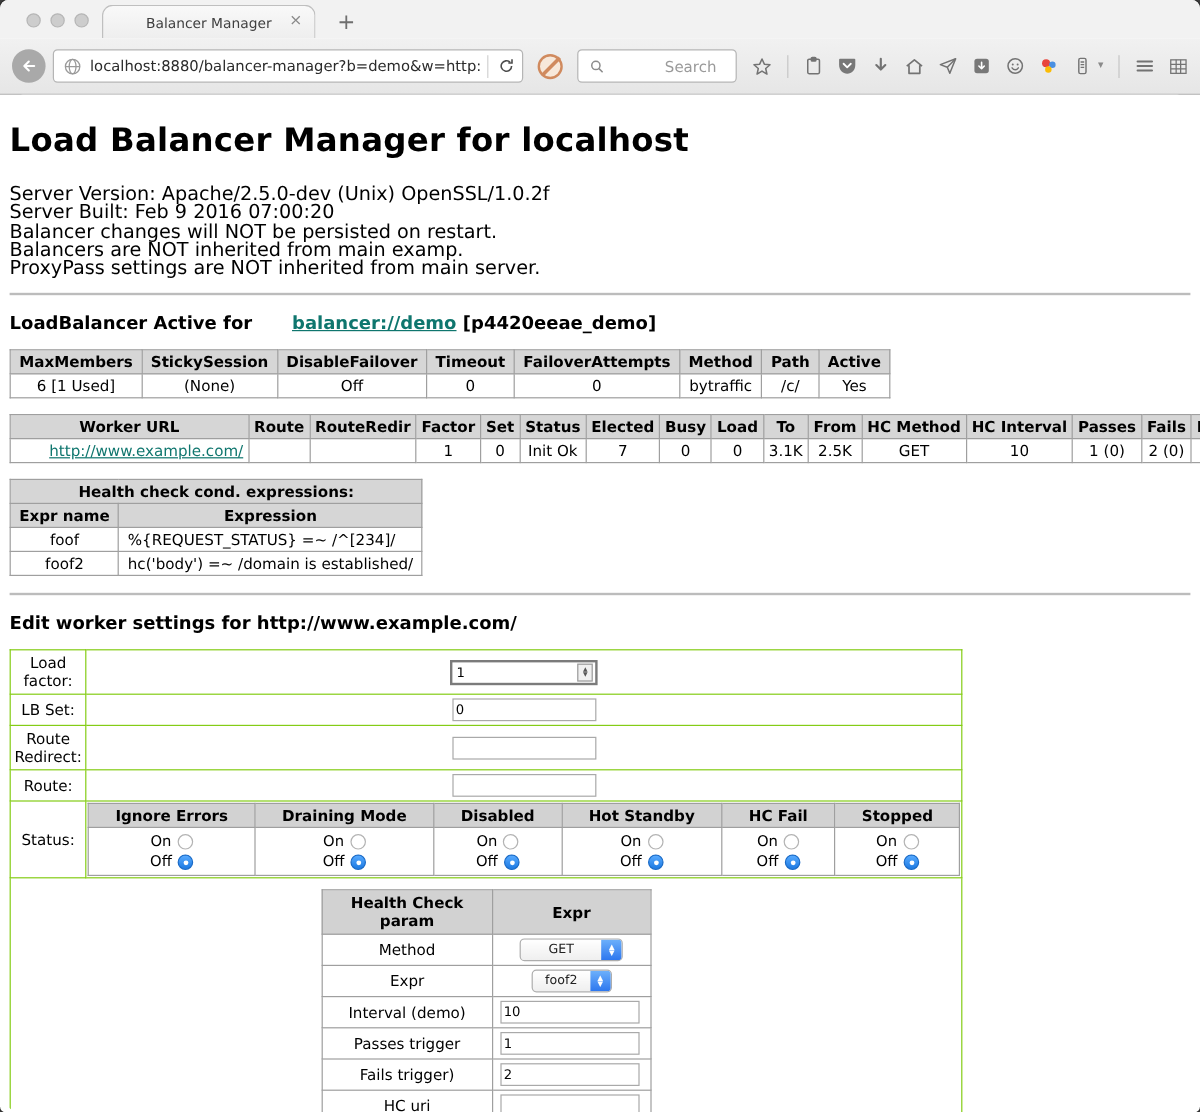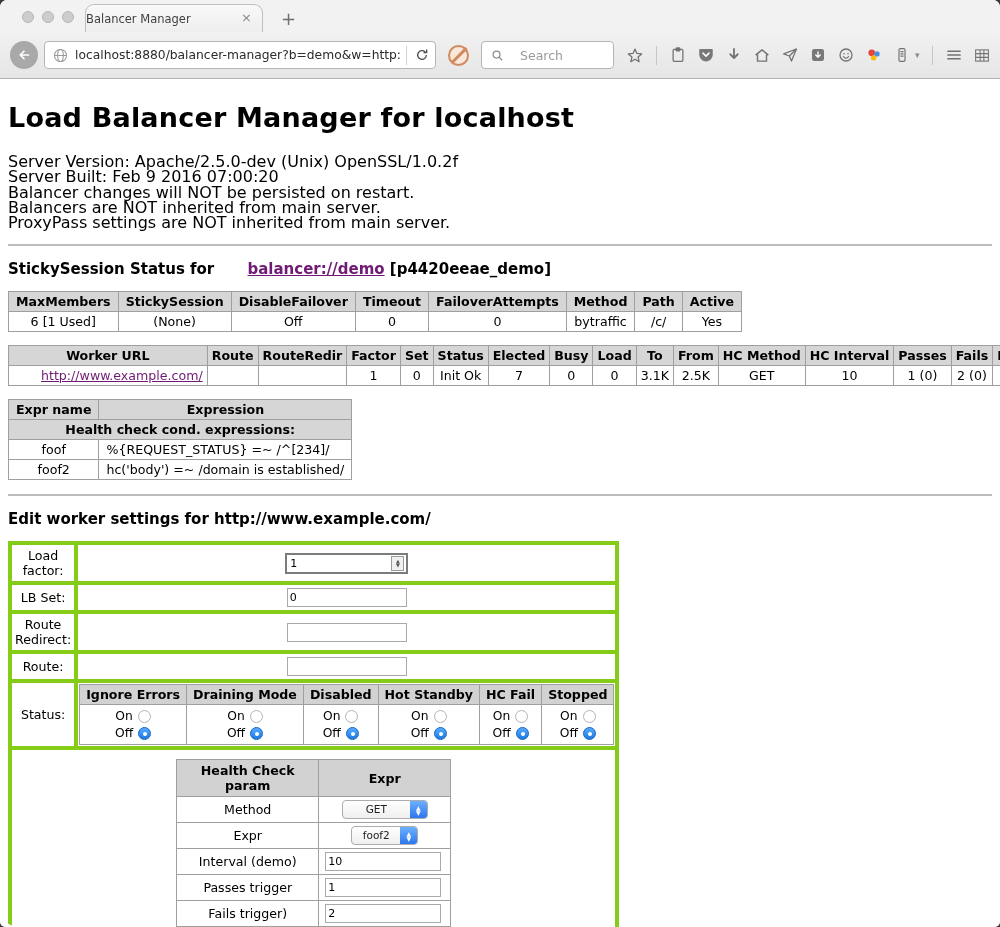--- a/index.html
+++ b/index.html
@@ -6,77 +6,77 @@
   html,body { width:1000px; height:927px; background:#3c3c3c; font-family:"DejaVu Sans",sans-serif; }
   .window { width:1000px; height:927px; border-radius:7px 7px 5px 5px; overflow:hidden;
             background:#fff; box-shadow:0 0 0 1px rgba(0,0,0,.25); display:flex; flex-direction:column; }
 
   
   .tab-bar { height:32px; background:#f2f2f2; display:flex; align-items:flex-end; position:relative; flex:none; }
   .traffic-lights { position:absolute; left:22px; top:11px; display:flex; gap:8px; }
   .tl { width:12px; height:12px; border-radius:50%; background:#cdcdcd; border:1px solid #b6b6b6; }
   .tab { margin-left:85px; width:178px; height:28px; background:linear-gradient(#f9f9f9,#eeeeee);
          border:1px solid #bfbfbf; border-bottom:none; border-radius:9px 9px 0 0;
-         display:flex; align-items:center; justify-content:flex-start; gap:8px; position:relative; }
+         display:flex; align-items:center; justify-content:center; gap:8px; position:relative; }
   .tab-title { font-size:11.5px; color:#3f3f3f; }
   .tab-close { position:absolute; right:10px; top:5px; font-size:13px; color:#8a8a8a; cursor:default; }
   .new-tab { font-size:18px; color:#6f6f6f; margin:0 0 4px 18px; line-height:18px; }
 
   .nav-bar { height:47px; background:linear-gradient(#f1f1f1,#e6e6e6); border-bottom:1px solid #b4b4b4;
              display:flex; align-items:center; padding:0 10px; flex:none; }
   .back-btn { width:28px; height:28px; border-radius:50%; background:#a9a9a9; flex:none;
               display:flex; align-items:center; justify-content:center; margin-right:6px; }
   .url-bar { width:392px; height:28px; background:#fff; border:1px solid #b5b5b5; border-radius:4px;
              display:flex; align-items:center; padding:0 4px 0 6px; flex:none; }
   .url-text { flex:1; font-size:12.3px; color:#2b2b2b; white-space:nowrap; overflow:hidden; margin-left:6px; }
   .vsep { width:1px; height:19px; background:#d2d2d2; margin:0 6px; flex:none; }
   .blocked { width:21px; height:21px; border-radius:50%; border:2.5px solid #d08a5e; background:#f7e8da;
              position:relative; margin:0 12px; flex:none; }
   .blocked::before { content:''; position:absolute; left:8px; top:-2px; width:2.5px; height:20px;
              background:#d08a5e; transform:rotate(45deg); }
   .search-bar { width:133px; height:28px; background:#fff; border:1px solid #b5b5b5; border-radius:4px;
              display:flex; align-items:center; padding:0 6px; flex:none; }
-  .search-bar input { border:none; outline:none; width:90px; font-size:12.5px; font-family:inherit; color:#0369a1; margin-left:14px; background:transparent; }
+  .search-bar input { border:none; outline:none; width:90px; font-size:12.5px; font-family:inherit; color:#0369a1; margin-left:1px; background:transparent;text-align:right; }
   .search-bar input::placeholder { color:#9a9a9a; }
   .toolbar-icons { display:flex; align-items:center; gap:10px; margin-left:12px; }
   .ticon { width:18px; height:18px; display:flex; align-items:center; justify-content:center; flex:none; }
   .caret { font-size:9px; color:#8a8a8a; margin-left:-6px; }
   .isep { width:1px; height:19px; background:#c6c6c6; margin:0 2px; }
   .menu-btn svg, .ticon svg { display:block; }
 
   
   .content { flex:1; background:#fff; padding:0 8px; overflow:hidden; color:#000;border-radius:19px; }
   h1 { font-size:27px; font-weight:bold; margin:23px 0 21px; letter-spacing:.2px; }
   .info { font-size:16px; line-height:15.3px; margin-bottom:13px; }
   hr { border:none; height:2px; background:#bcbcbc; margin:14px 0; }
   h3 { font-size:15px; font-weight:bold; margin:13px 0; }
-  a { color:#701a75;padding-left:28px; }
+  a { color:#0f766e;padding-left:28px; }
 
   table { border-collapse:collapse; font-size:12.6px; }
   .data-table { margin:13px 0; }
   .data-table th, .data-table td { border:1px solid #9f9f9f; padding:2px 7px; text-align:center; white-space:nowrap; }
   .data-table th { background:#d6d6d6; }
   .worker { width:984px; }
   .worker th, .worker td { padding:2px 4px; }
   td.left { text-align:left; }
 
   
   .form-table { width:565px; margin:13px 0 0; border:1px solid #c3c3c3; }
-  .form-table > tbody > tr > td { border:4px solid #84cc16; padding:3px; }
+  .form-table > tbody > tr > td { border:1px solid #84cc16; padding:3px; }
   .form-table td.flabel { width:102px; text-align:center; }
   .tinput { width:120px; height:19px; border:1px solid #a9a9a9; font-size:11px; font-family:inherit;
             padding:0 2px; display:block; margin:0 auto; }
   .num-input { width:123px; height:21px; border:2px solid #7b7b7b; background:#fff; margin:0 auto;
             display:flex; align-items:center; }
   .num-input .nval { flex:1; font-size:11px; padding-left:3px; }
   .num-input .spin { width:13px; height:15px; border:1px solid #9a9a9a; background:#f0f0f0; margin-right:2px;
             display:flex; flex-direction:column; align-items:center; justify-content:center; font-size:5px; color:#555; line-height:4px; }
 
   .status-table { width:100%; }
-  .status-table th, .status-table td { border:1px solid #9f9f9f; padding:2px 6px; text-align:center; white-space:nowrap; }
+  .status-table th, .status-table td { border:1px solid #9f9f9f; padding:2px 22px; text-align:center; white-space:nowrap; }
   .status-table th { background:#d2d2d2; font-size:12.6px; }
   .onoff { display:flex; flex-direction:column; gap:3px; align-items:center; padding:2px 0; }
   .oline { display:flex; align-items:center; gap:5px; }
   .oline .olabel { font-size:12.3px; }
   .radio { width:13px; height:13px; border-radius:50%; background:#fff; border:1px solid #b3b3b3; position:relative; flex:none; }
   .radio.sel { background:linear-gradient(#57aaff,#1d7ae2); border-color:#1a6ac6; }
   .radio.sel::after { content:''; position:absolute; left:4px; top:4px; width:4px; height:4px; border-radius:50%; background:#fff; }
 
   .hc-table { margin:6px auto; }
   .hc-table th, .hc-table td { border:1px solid #9f9f9f; padding:3px 6px; text-align:center; }
@@ -229,27 +229,27 @@
     </div>
   </div>
 
   <div class="content">
     <h1>Load Balancer Manager for localhost</h1>
 
     <div class="info">
       <span>Server Version: Apache/2.5.0-dev (Unix) OpenSSL/1.0.2f</span><br>
       <span>Server Built: Feb 9 2016 07:00:20</span><br>
       <span>Balancer changes will NOT be persisted on restart.</span><br>
-      <span>Balancers are NOT inherited from main server.</span><br>
+      <span>Balancers are NOT inherited from main examp.</span><br>
       <span>ProxyPass settings are NOT inherited from main server.</span>
     </div>
 
     <hr>
 
-    <h3><span>StickySession Status for </span><a href="#">balancer://demo</a><span> [p4420eeae_demo]</span></h3>
+    <h3><span>LoadBalancer Active for </span><a href="#">balancer://demo</a><span> [p4420eeae_demo]</span></h3>
 
     <table class="data-table">
       <tbody>
           <tr>
         <th>MaxMembers</th>
         <th>StickySession</th>
         <th>DisableFailover</th>
         <th>Timeout</th>
         <th>FailoverAttempts</th>
         <th>Method</th>
@@ -308,26 +308,26 @@
         <td>2 (0)</td>
         <td></td>
 
       </tr>
     </tbody>
       </table>
 
     <table class="data-table">
       <tbody>
           <tr>
+            <th colspan="2">Health check cond. expressions:</th>
+          </tr>
+      <tr>
         <th>Expr name</th>
         <th>Expression</th>
       </tr>
-      <tr>
-            <th colspan="2">Health check cond. expressions:</th>
-          </tr>
       <tr>
         <td>foof</td>
         <td class="left">%{REQUEST_STATUS} =~ /^[234]/</td>
       </tr>
       <tr>
         <td>foof2</td>
         <td class="left">hc('body') =~ /domain is established/</td>
       </tr>
     </tbody>
       </table>

